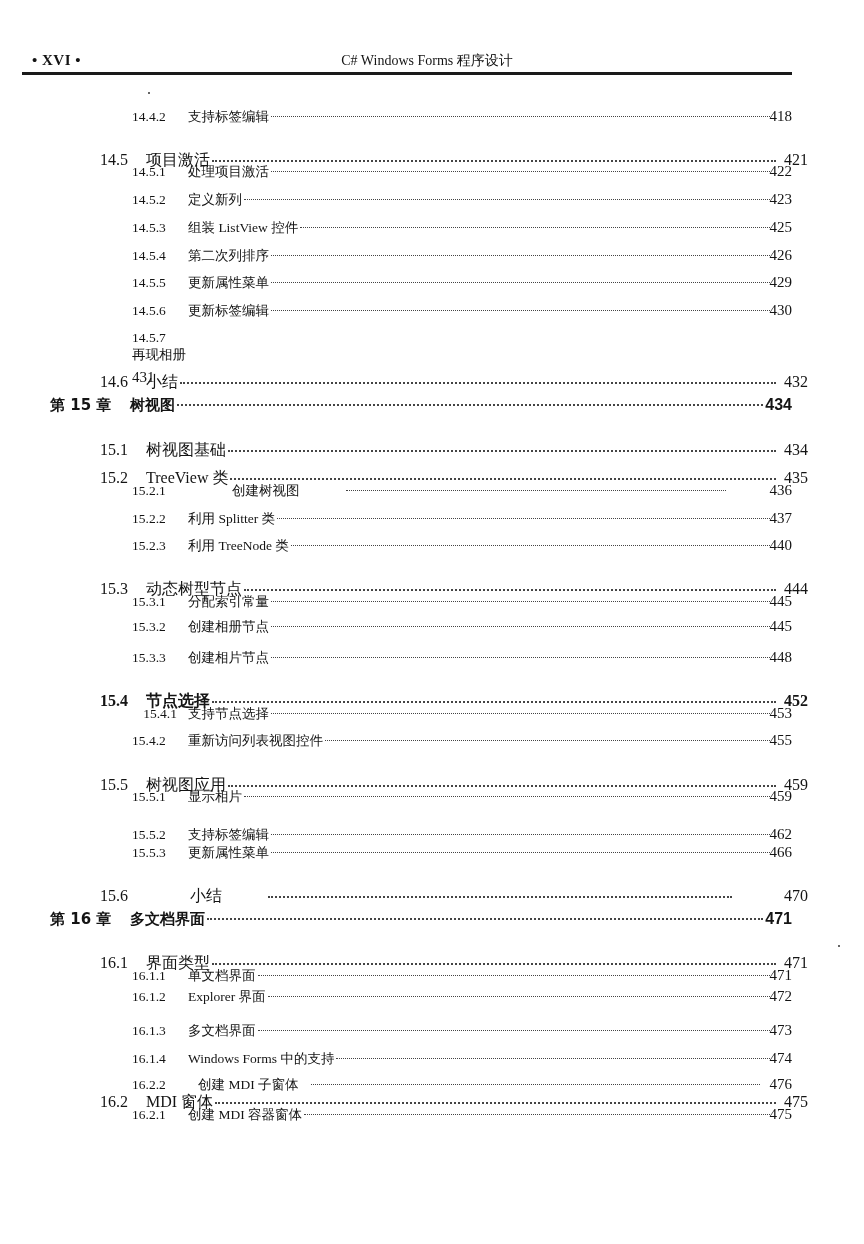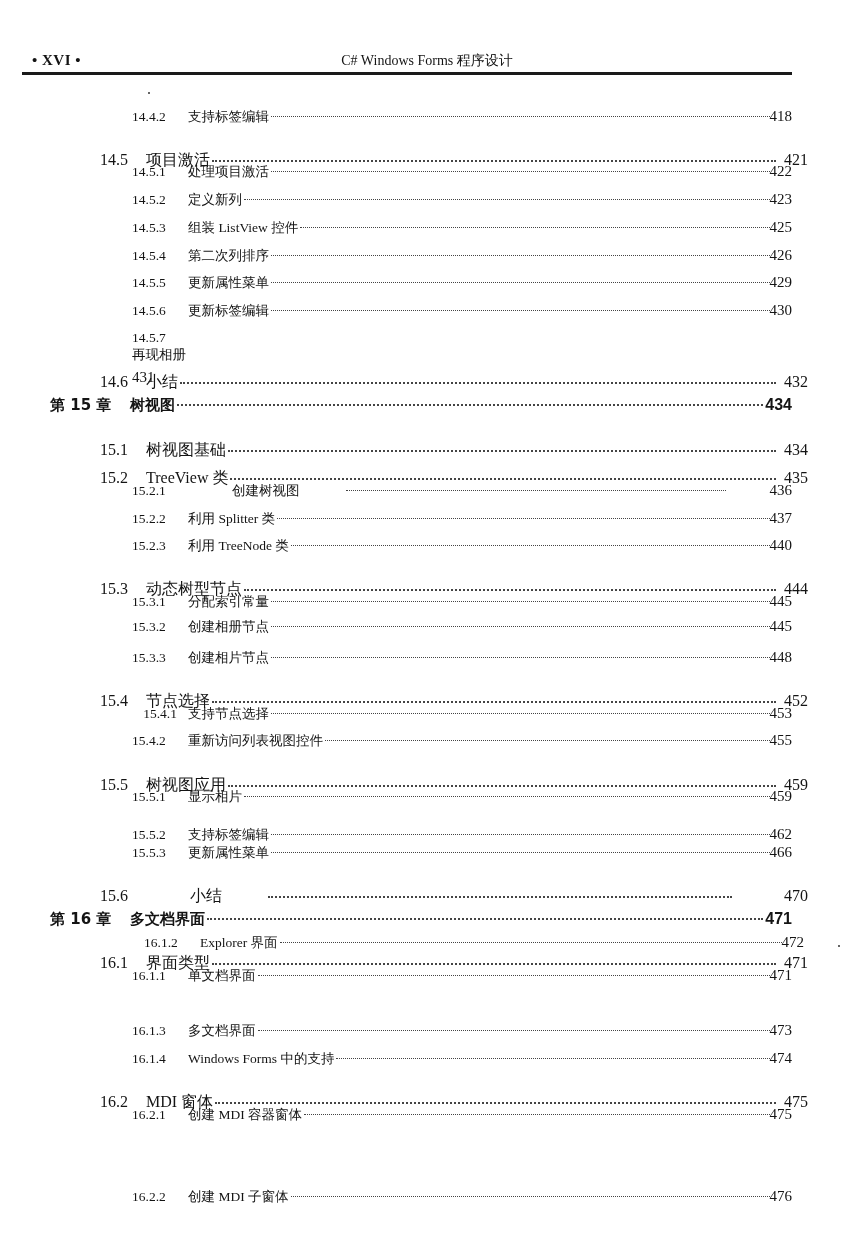--- a/index.html
+++ b/index.html
@@ -258,21 +258,21 @@
     <span class="toc-title">创建相册节点</span>
     <span class="toc-leader"></span>
     <span class="toc-page">445</span>
   </div>
     <div class="toc-entry lvl-sub" style="top: 649px;">
     <span class="toc-num">15.3.3</span>
     <span class="toc-title">创建相片节点</span>
     <span class="toc-leader"></span>
     <span class="toc-page">448</span>
   </div>
-    <div class="toc-entry lvl-section" style="top: 675px;">
+    <div class="toc-entry lvl-section" style="top: 675px; font-weight: bold;">
     <span class="toc-num">15.4</span>
     <span class="toc-title">节点选择</span>
     <span class="toc-leader"></span>
     <span class="toc-page">452</span>
   </div>
     <div class="toc-entry lvl-sub" style="top: 705px; text-align: center;">
     <span class="toc-num">15.4.1</span>
     <span class="toc-title">支持节点选择</span>
     <span class="toc-leader"></span>
     <span class="toc-page">453</span>
@@ -324,21 +324,21 @@
     <span class="toc-title">界面类型</span>
     <span class="toc-leader"></span>
     <span class="toc-page">471</span>
   </div>
     <div class="toc-entry lvl-sub" style="top: 967px;">
     <span class="toc-num">16.1.1</span>
     <span class="toc-title">单文档界面</span>
     <span class="toc-leader"></span>
     <span class="toc-page">471</span>
   </div>
-    <div class="toc-entry lvl-sub" style="top: 934px; margin-left: 12px;">
+    <div class="toc-entry lvl-sub" style="top: 988px;">
     <span class="toc-num">16.1.2</span>
     <span class="toc-title">Explorer 界面</span>
     <span class="toc-leader"></span>
     <span class="toc-page">472</span>
   </div>
     <div class="toc-entry lvl-sub" style="top: 1022px;">
     <span class="toc-num">16.1.3</span>
     <span class="toc-title">多文档界面</span>
     <span class="toc-leader"></span>
     <span class="toc-page">473</span>
@@ -354,19 +354,19 @@
     <span class="toc-title">MDI 窗体</span>
     <span class="toc-leader"></span>
     <span class="toc-page">475</span>
   </div>
     <div class="toc-entry lvl-sub" style="top: 1106px;">
     <span class="toc-num">16.2.1</span>
     <span class="toc-title">创建 MDI 容器窗体</span>
     <span class="toc-leader"></span>
     <span class="toc-page">475</span>
   </div>
-    <div class="toc-entry lvl-sub" style="top: 1188px;">
+    <div class="toc-entry lvl-sub" style="top: 1076px; gap: 10px;">
     <span class="toc-num">16.2.2</span>
     <span class="toc-title">创建 MDI 子窗体</span>
     <span class="toc-leader"></span>
     <span class="toc-page">476</span>
   </div>
   </div>
 
 </body></html>

